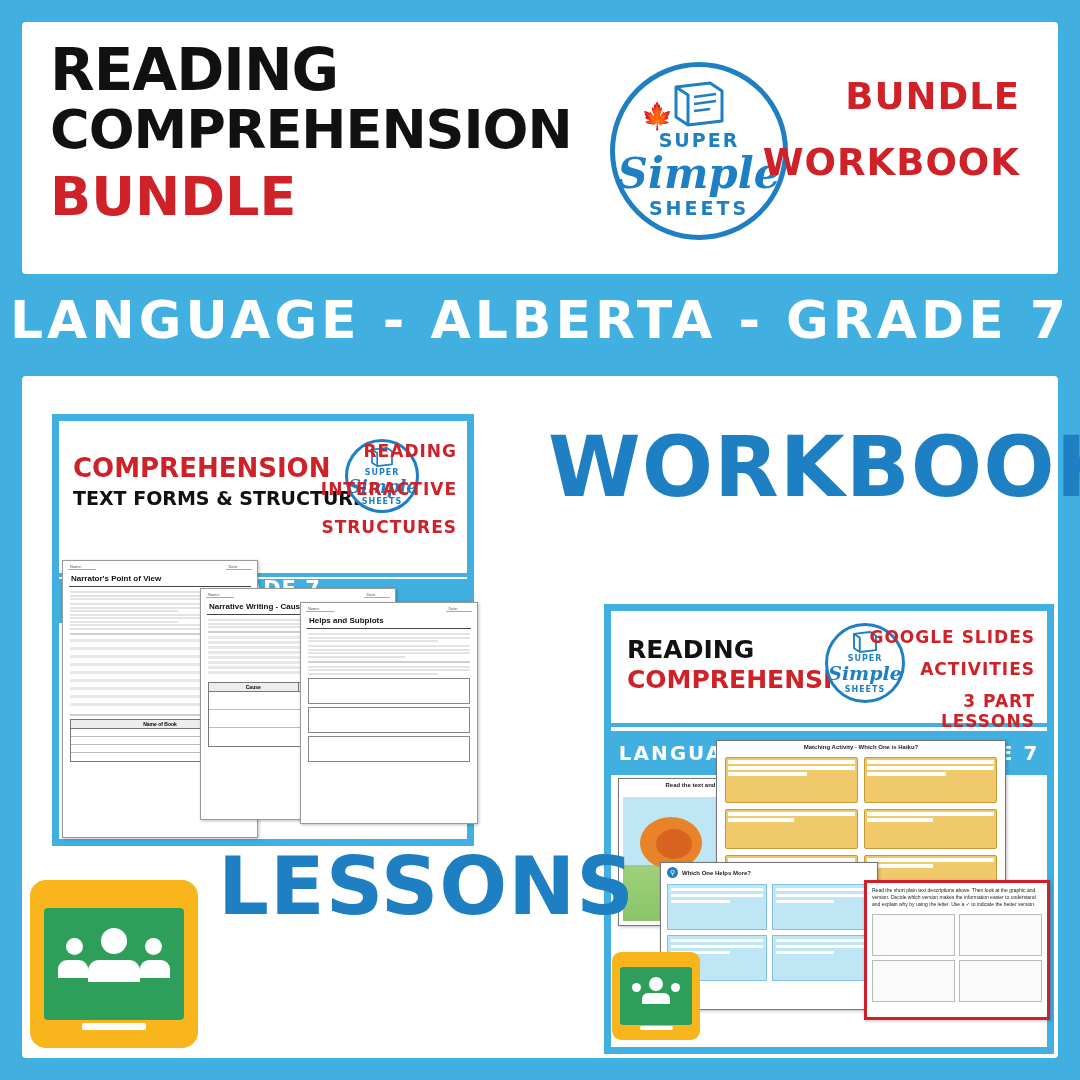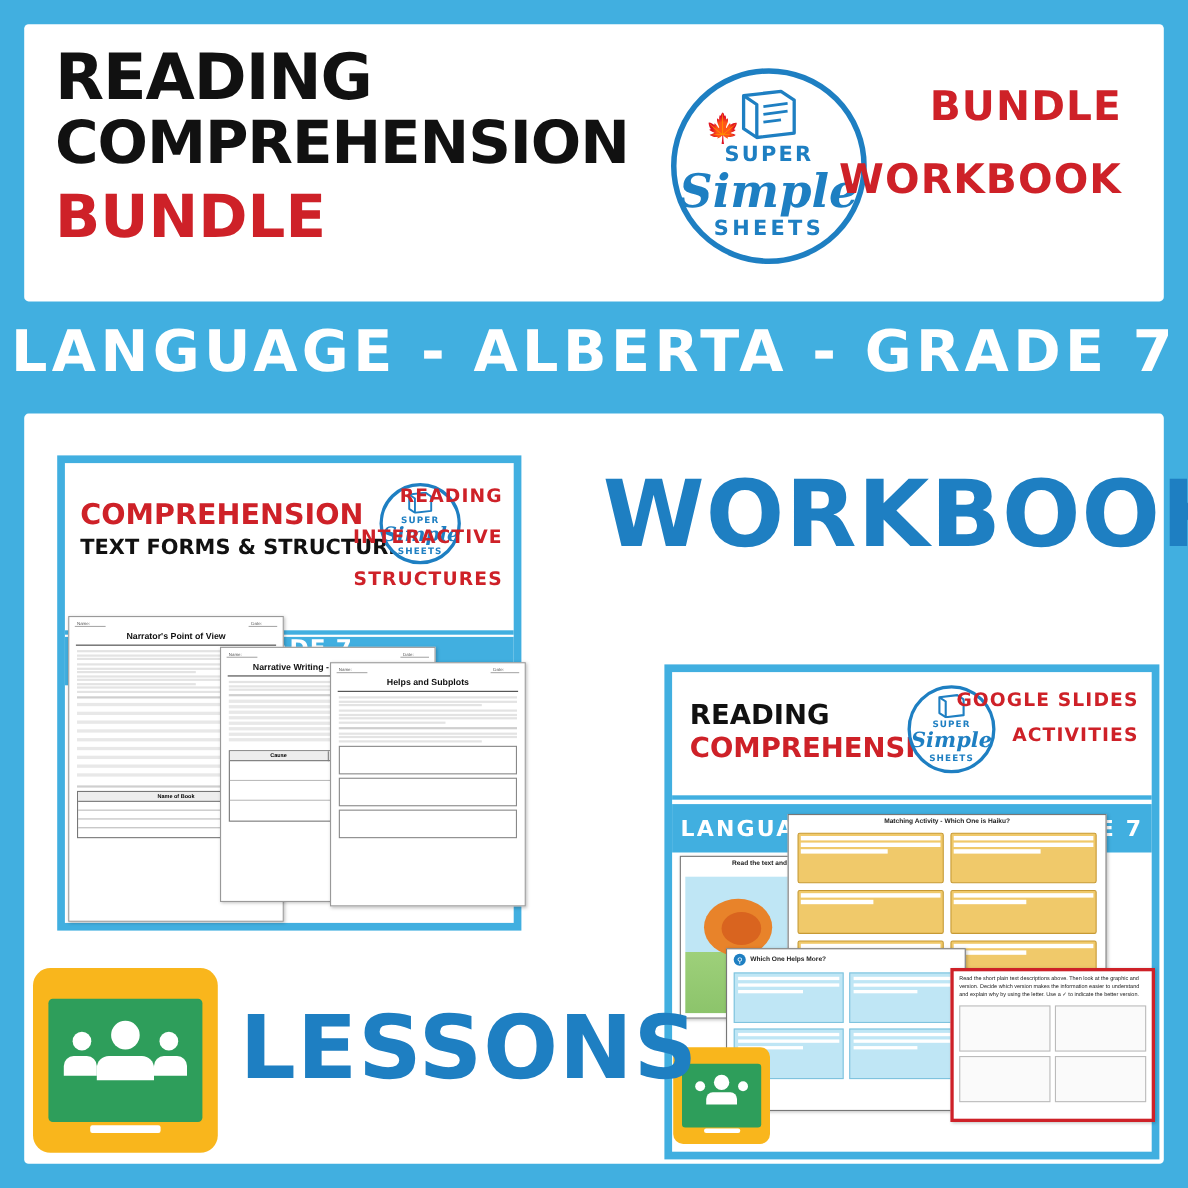--- a/index.html
+++ b/index.html
@@ -212,21 +212,20 @@
   
   .sheet {
     position: absolute;
     background: #ffffff;
     border: 1px solid #999;
     box-shadow: 1px 1px 3px rgba(0,0,0,0.25);
     overflow: hidden;
     font-family: "Liberation Sans", sans-serif;
   }
   .sheet .sh-title {
-    text-align: center;
     font-size: 8px;
     font-weight: bold;
     color: #111;
     border-bottom: 1px solid #444;
     padding: 3px 2px;
     margin: 10px 6px 4px 6px;
   }
   .sheet .namebar {
     position: absolute; top: 3px; left: 5px; right: 5px;
     display: flex; justify-content: space-between;
@@ -411,21 +410,21 @@
     width: 72px; height: 58px;
     background: #2E9E5B; border-radius: 3px;
   }
   .gc-small .ledge {
     position: absolute; left: 28px; bottom: 10px;
     width: 33px; height: 4px; background: #fff; border-radius: 2px;
   }
 
   .lessons-word {
     position: absolute;
-    left: 218px; top: 906px;
+    left: 218px; top: 840px;
     font-family: "DejaVu Sans", sans-serif;
     font-weight: bold;
     font-size: 80px;
     letter-spacing: 1px;
     color: #1E7FC2;
     text-transform: uppercase;
   }
 </style>
 </head>
 <body>
@@ -650,20 +649,21 @@
         <svg class="cdoc" viewBox="0 0 58 46">
           <path d="M6 6 L40 2 L52 10 L52 40 L18 44 L6 36 Z" fill="#ffffff" stroke="#1E7FC2" stroke-width="4" stroke-linejoin="round"></path>
           <path d="M18 44 L18 14 L6 6" fill="none" stroke="#1E7FC2" stroke-width="4"></path>
         </svg>
         <div class="cl1">SUPER</div>
         <div class="cl2">Simple</div>
         <div class="cl3">SHEETS</div>
       </div>
       <div class="lred a">GOOGLE SLIDES</div>
       <div class="lred b">ACTIVITIES</div>
+      <div class="lred c">3 PART LESSONS</div>
     </div>
     <div class="lsub">LANGUAGE  -  ALBERTA  -  GRADE 7</div>
   </div>
 
   <div class="slide" style="left:618px; top:778px; width:208px; height:148px;">
     <div class="stitle">Read the text and answer the questions</div>
     <div class="tree-ill" style="left:4px; top:18px; width:96px; height:124px;">
       <div class="crown"></div>
       <div class="crown2"></div>
       <div class="trunk"></div>

